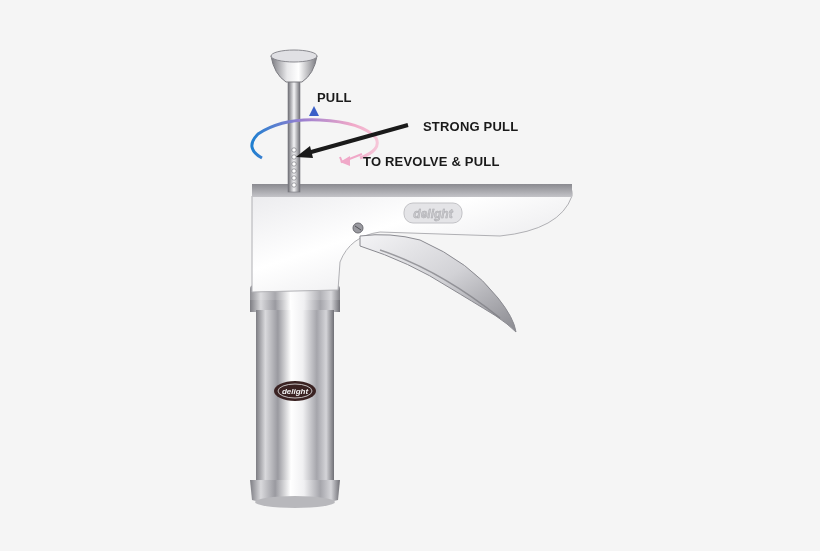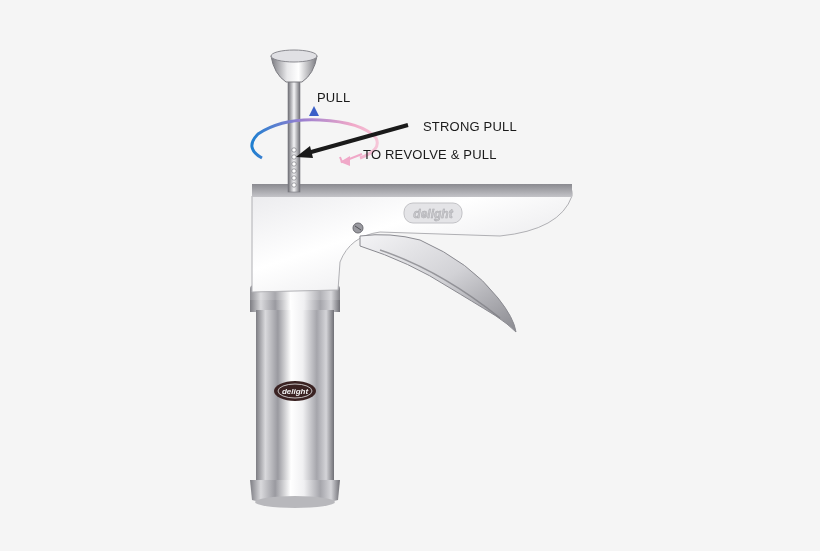--- a/index.html
+++ b/index.html
@@ -6,30 +6,30 @@
     body {
       width: 820px; height: 551px;
       background: #f5f5f5;
       position: relative; overflow: hidden;
       font-family: "Liberation Sans", sans-serif;
     }
     .stage { position: absolute; left: 0; top: 0; width: 820px; height: 551px; }
     .label {
       position: absolute;
       font-family: "Liberation Sans", sans-serif;
-      font-weight: normal;
+      font-weight: bold;
       font-size: 13px;
       color: #1a1a1a;
       letter-spacing: 0.2px;
       white-space: nowrap;
       padding-left: 9px;
     }
     .label-pull { left: 308px; top: 90px; }
     .label-grip { left: 414px; top: 119px; }
-    .label-revolve { left: 354px; top: 147px; }
+    .label-revolve { left: 354px; top: 154px; }
     .logo-text {
       font-family: "Liberation Sans", sans-serif;
       font-weight: bold;
       font-style: italic;
     }
   </style>
 </head>
 <body>
 
 <div class="stage">

